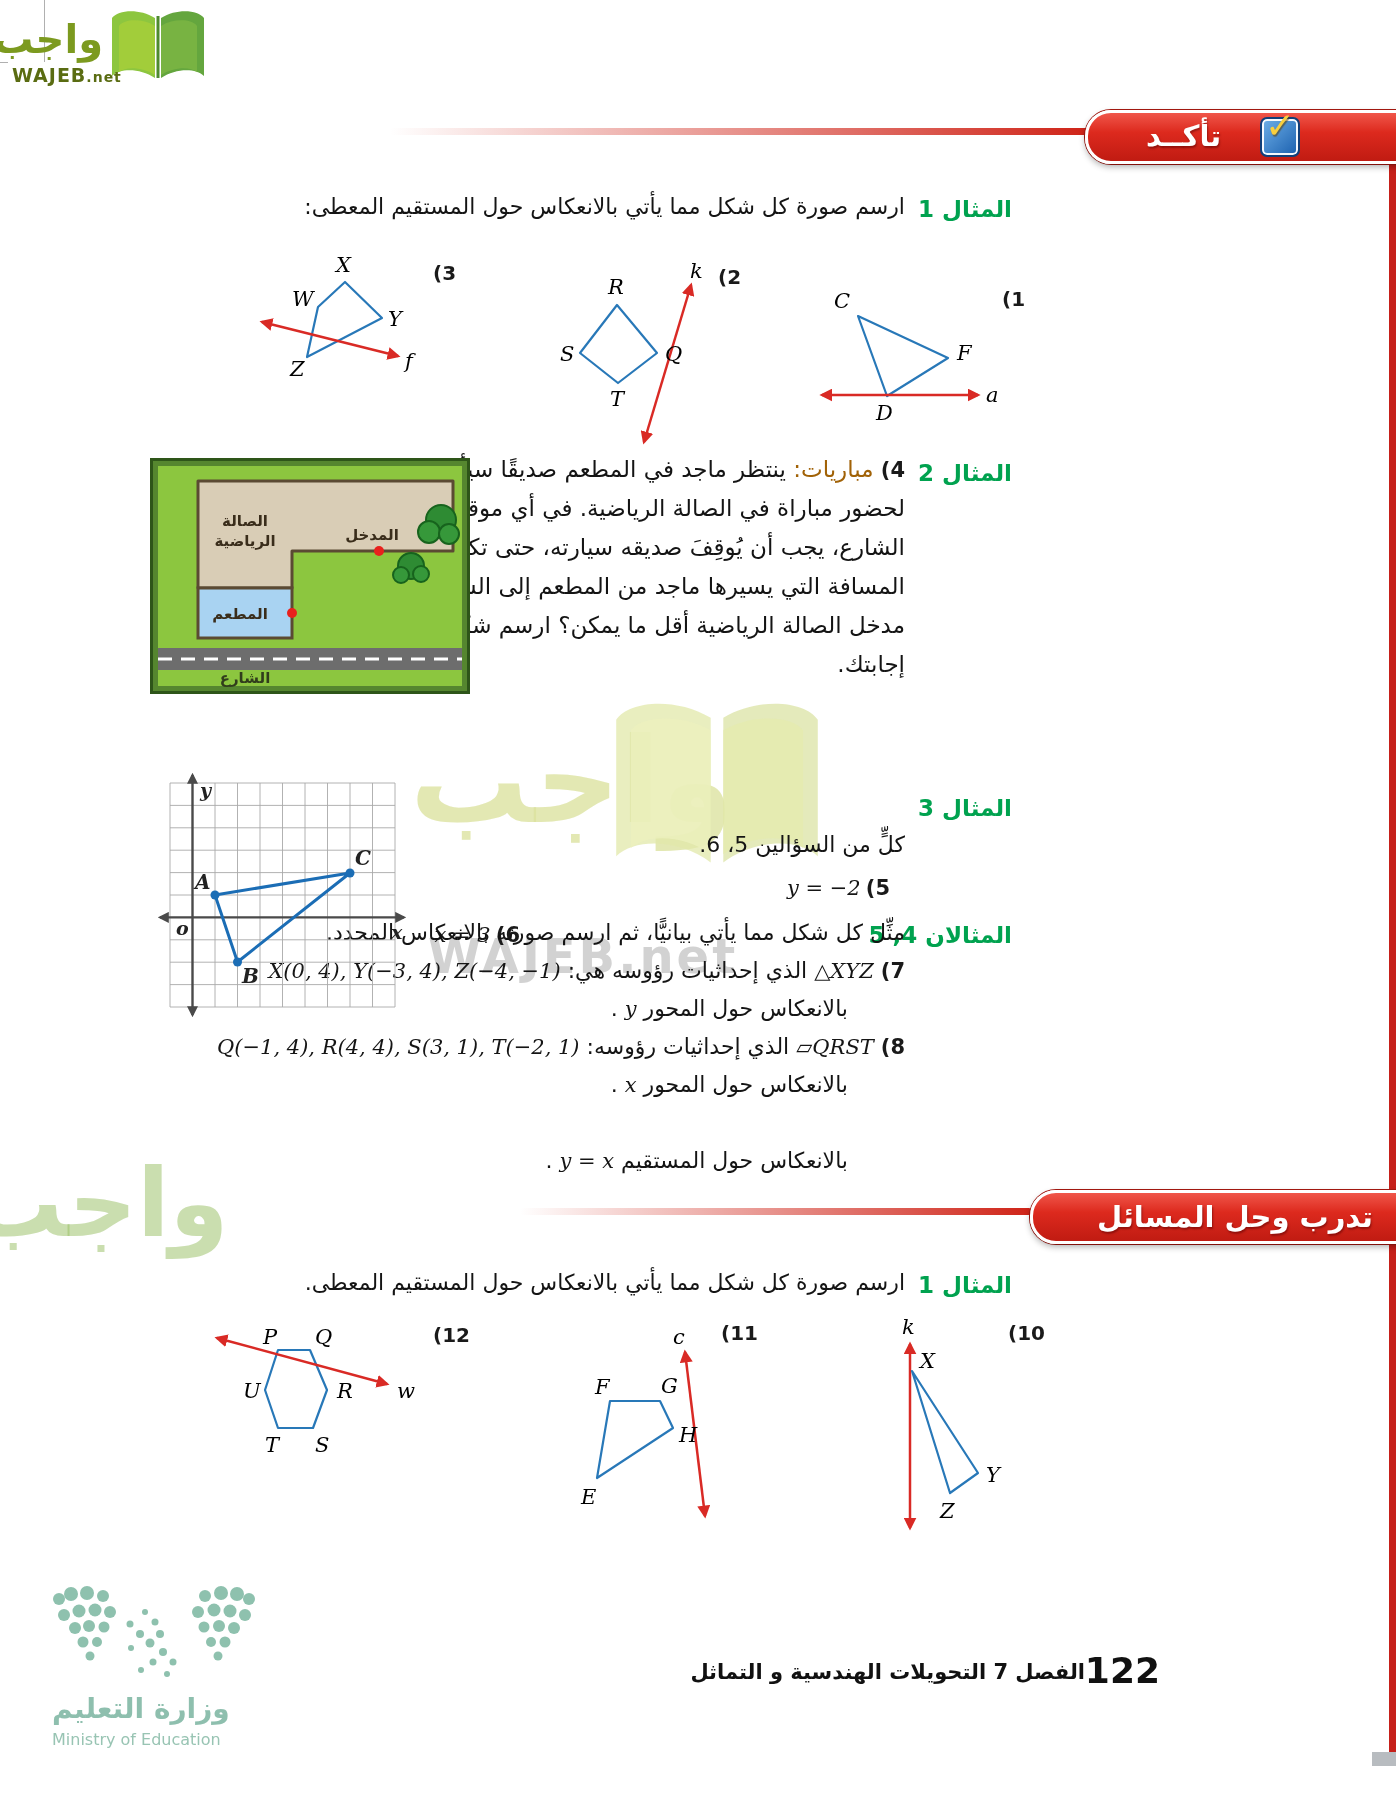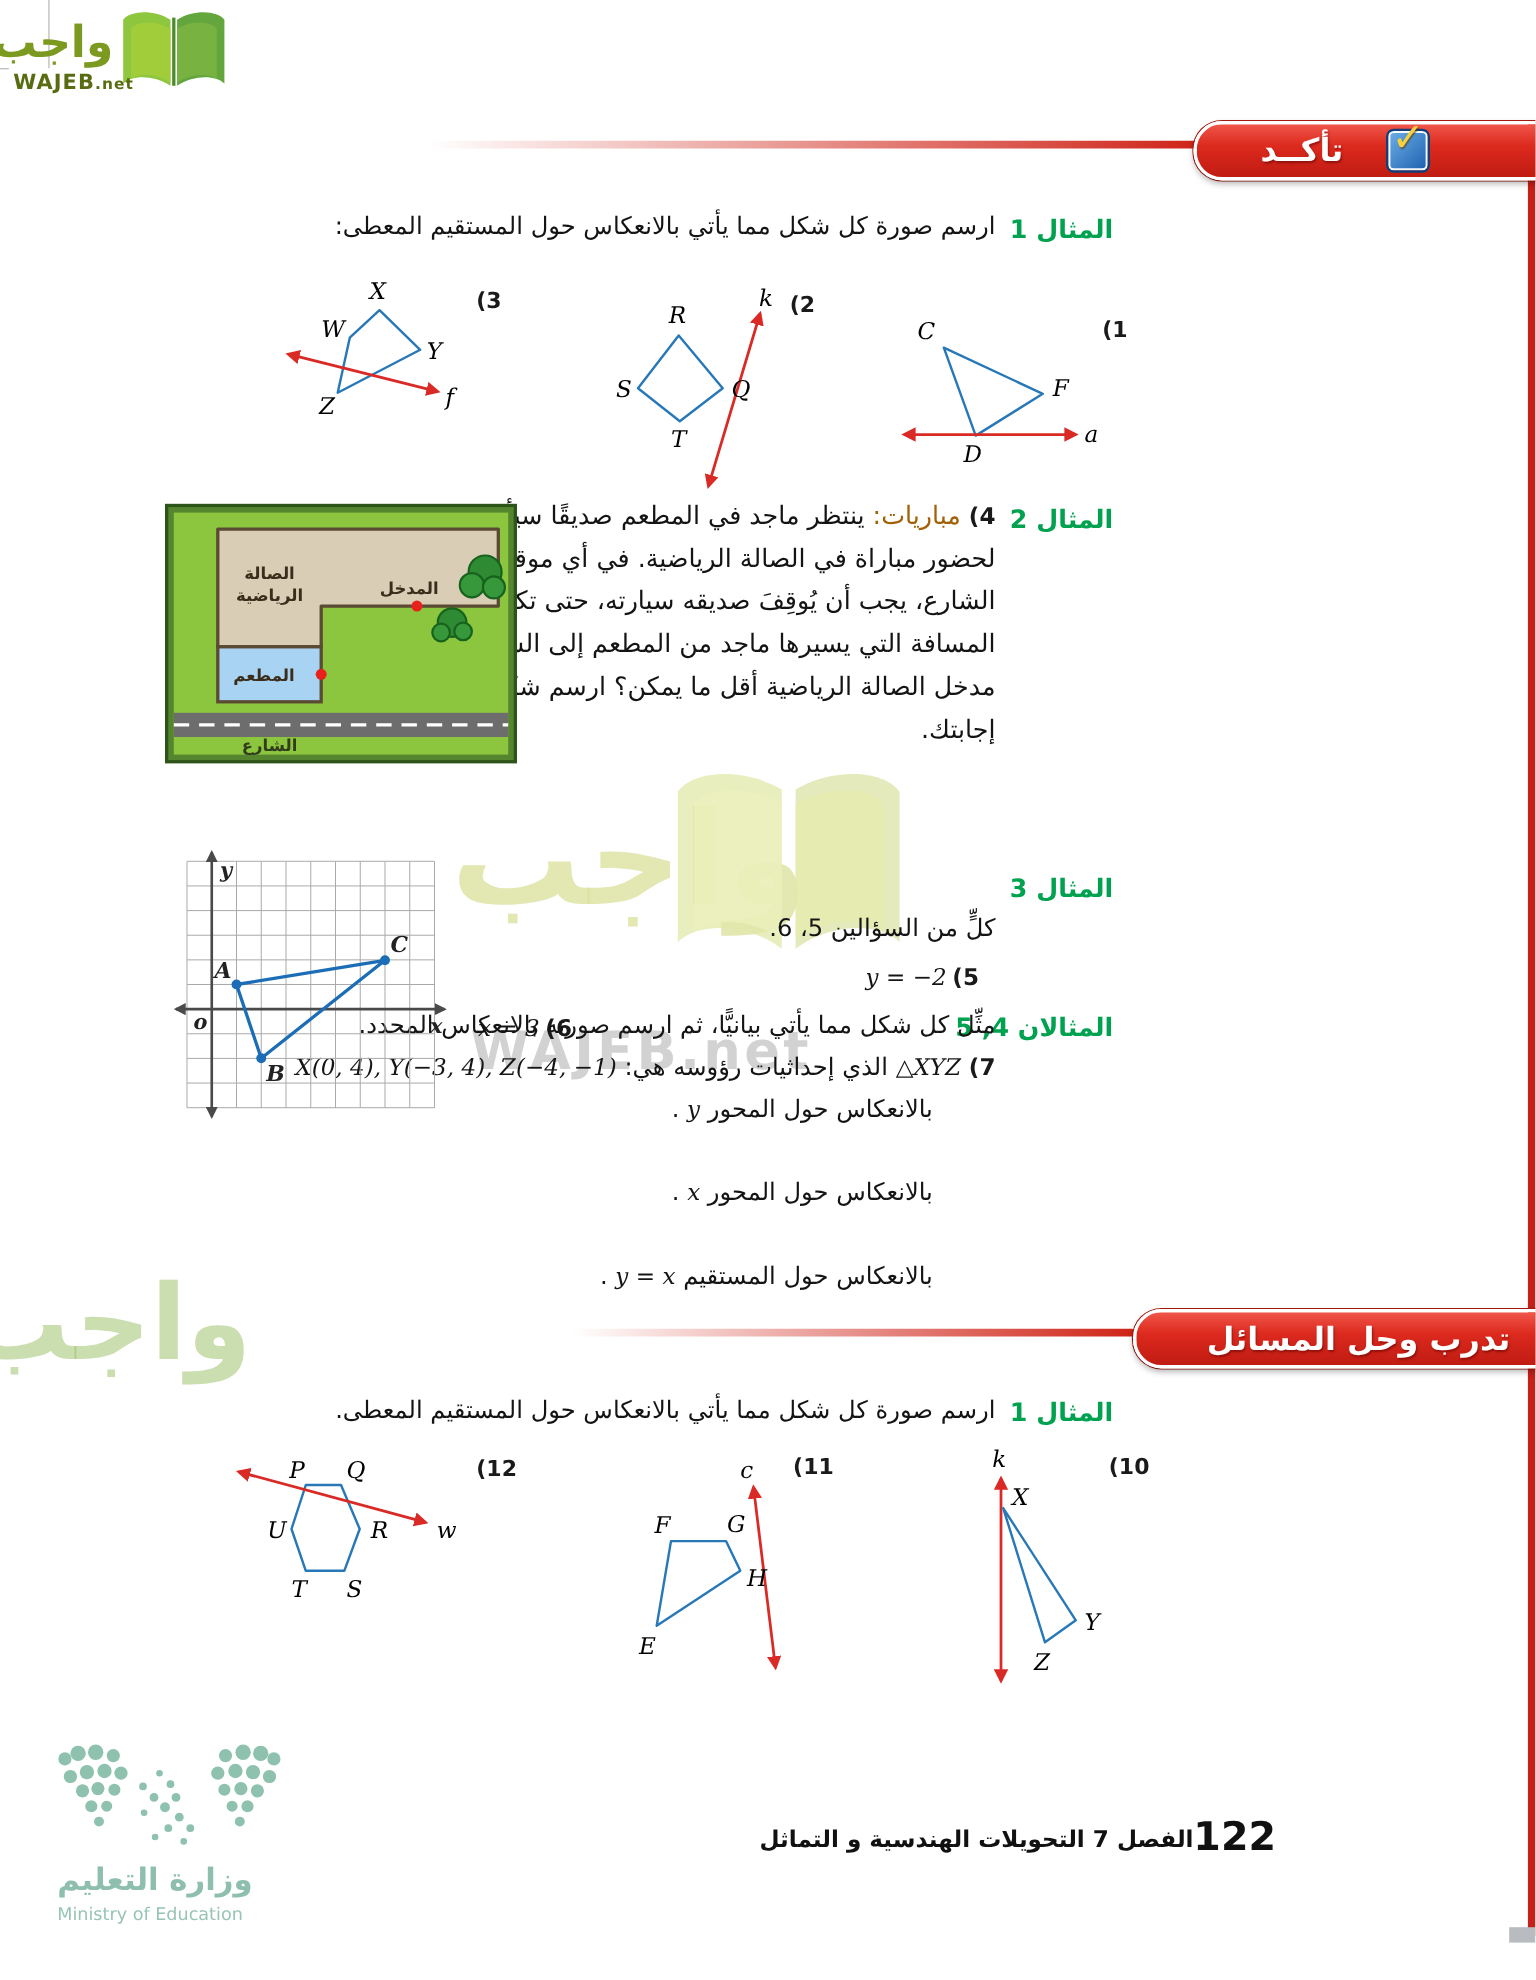--- a/index.html
+++ b/index.html
@@ -186,20 +186,26 @@
     <bdi class="math">△XYZ</bdi>
     <span>الذي إحداثيات رؤوسه هي:</span>
     <bdi class="math">X(0, 4), Y(−3, 4), Z(−4, −1)</bdi>
   </div>
   <div class="abs body-ar rtl z2" style="right:548px;top:996px;">
     <span>بالانعكاس حول المحور</span>
     <bdi class="math">y</bdi>
     <span>.</span>
   </div>
 
+  <div class="abs body-ar rtl z2" style="right:491px;top:1034px;">
+    <bdi class="num">(8</bdi>
+    <bdi class="math">▱QRST</bdi>
+    <span>الذي إحداثيات رؤوسه:</span>
+    <bdi class="math">Q(−1, 4), R(4, 4), S(3, 1), T(−2, 1)</bdi>
+  </div>
   <div class="abs body-ar rtl z2" style="right:548px;top:1072px;">
     <span>بالانعكاس حول المحور</span>
     <bdi class="math">x</bdi>
     <span>.</span>
   </div>
 
   <div class="abs body-ar rtl z2" style="right:548px;top:1148px;">
     <span>بالانعكاس حول المستقيم</span>
     <bdi class="math">y = x</bdi>
     <span>.</span>

